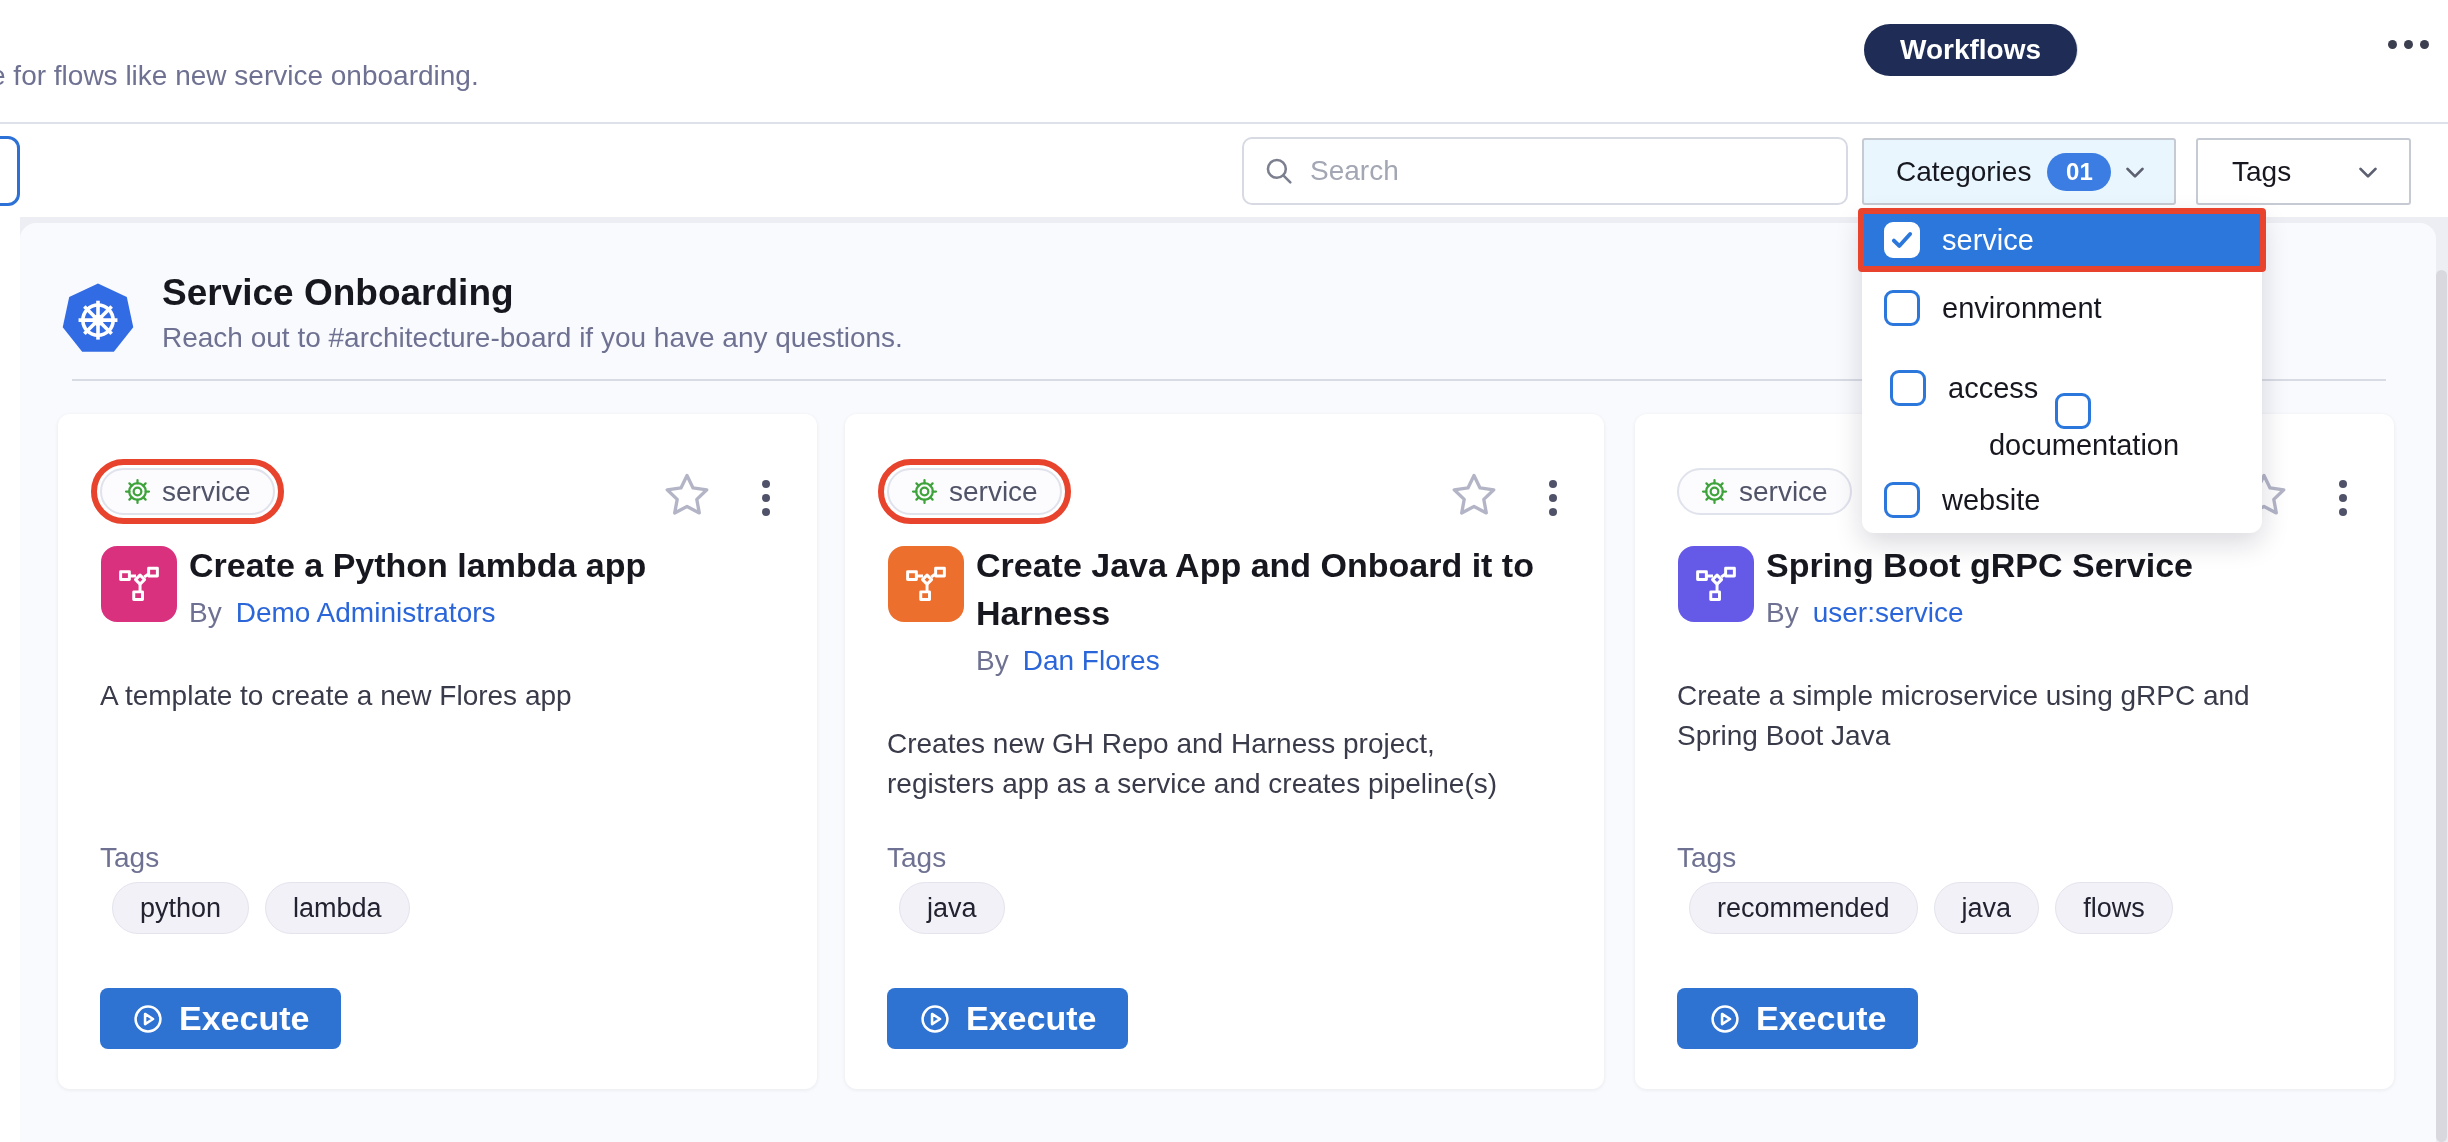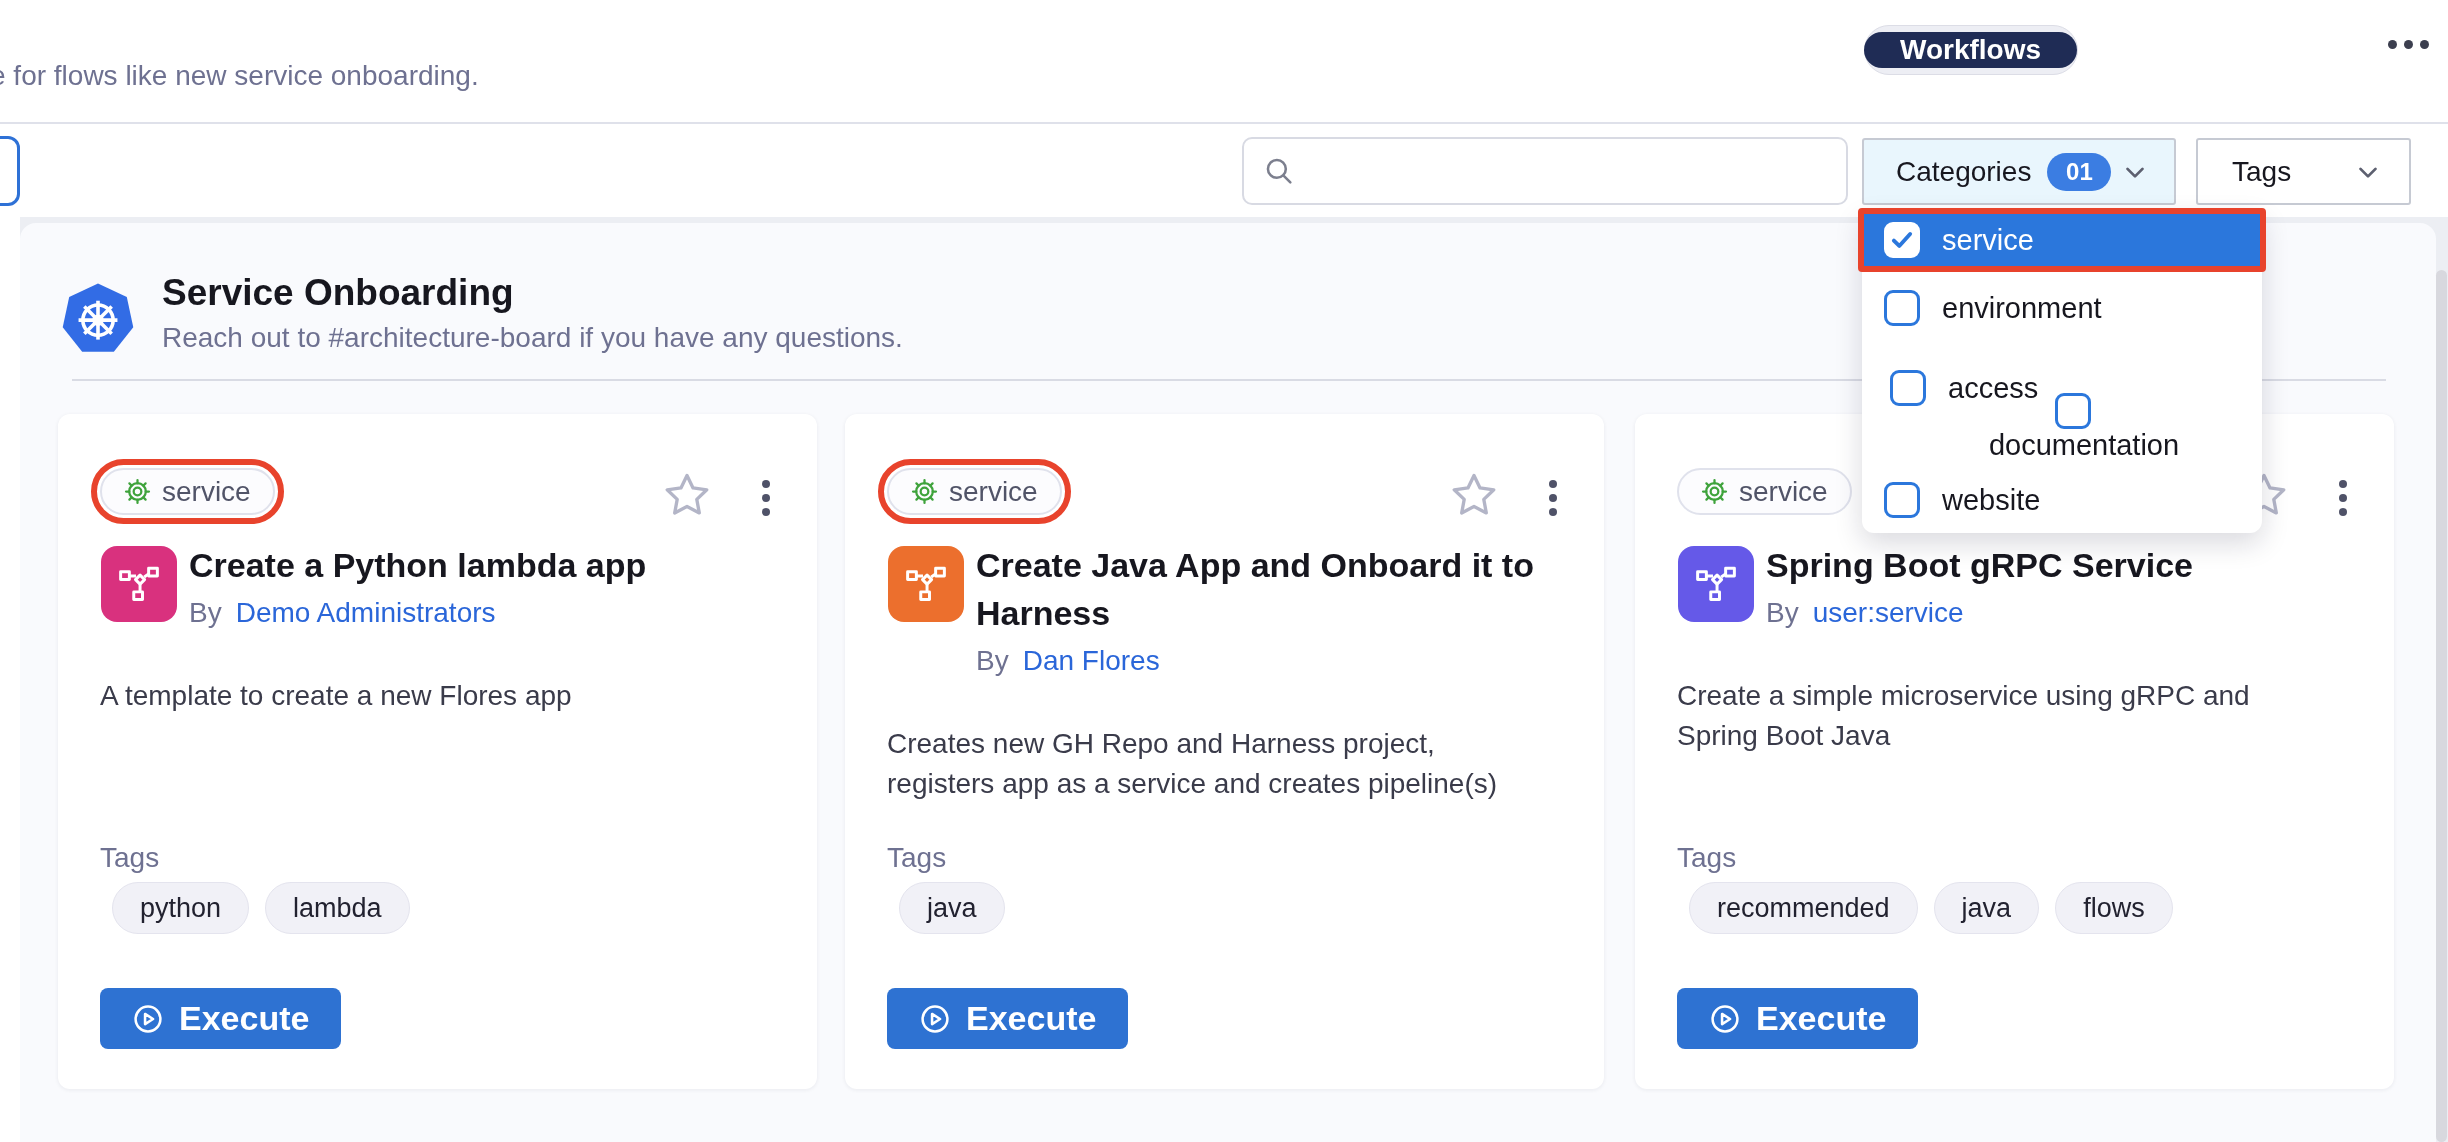--- a/index.html
+++ b/index.html
@@ -5,21 +5,21 @@
   * { margin:0; padding:0; box-sizing:border-box; }
   html,body { background:#ffffff; }
   body { font-family:"Liberation Sans", sans-serif; }
   .screen { position:relative; width:2448px; height:1142px; background:#ffffff; overflow:hidden; }
 
   
   .top-fragment { position:absolute; left:-10px; top:60px; font-size:28px; color:#6e7191; white-space:nowrap; }
   .top-divider { position:absolute; left:0; top:122px; width:2448px; height:2px; background:#dfe1ea; }
 
   .toggle-group { position:absolute; left:1864px; top:25px; height:50px; background:#edeef4; border:1px solid #dcdde6; border-radius:26px; display:flex; align-items:center; }
-  .toggle-pill { height:36px; display:flex; align-items:center; padding:0 36px; border-radius:26px; font-size:28px; cursor:pointer; }
+  .toggle-pill { height:52px; display:flex; align-items:center; padding:0 36px; border-radius:26px; font-size:28px; cursor:pointer; }
   .toggle-pill.active { background:#1f2c55; color:#ffffff; font-weight:bold; margin:-1px 0 -1px -1px; }
   .toggle-pill.inactive { color:#484b5e; font-weight:bold; }
 
   .more-menu { position:absolute; left:2388px; top:40px; display:flex; gap:7px; cursor:pointer; }
   .more-menu .dot { width:9px; height:9px; border-radius:50%; background:#3c3f4f; }
 
   
   .cutoff-btn { position:absolute; left:-54px; top:136px; width:74px; height:70px; border:3px solid #2e71d6; border-radius:12px; background:#fff; }
 
   .search-box { position:absolute; left:1242px; top:137px; width:606px; height:68px; background:#fff; border:2px solid #d8dae3; border-radius:10px; display:flex; align-items:center; padding:0 18px; }
@@ -109,20 +109,21 @@
     <div class="dot"></div>
   </div>
 
   <div class="cutoff-btn"></div>
 
   <div class="search-box">
     <svg class="search-icon" width="34" height="34" viewBox="0 0 24 24" fill="none" stroke="#7c7f8e" stroke-width="1.8" stroke-linecap="round">
         <circle cx="10.5" cy="10.5" r="6.3"></circle>
         <line x1="15.2" y1="15.2" x2="20" y2="20"></line>
       </svg>
+    <input type="text" placeholder="Search" style="">
   </div>
 
   <div class="filter-btn categories">
     <span class="filter-label">Categories</span>
     <span class="count-badge">01</span>
     <svg class="chev" width="30" height="30" viewBox="0 0 24 24" fill="none" stroke="#5d6070" stroke-width="2.2" stroke-linecap="round" stroke-linejoin="round">
         <polyline points="6,9.5 12,15.5 18,9.5"></polyline>
       </svg>
   </div>
 

